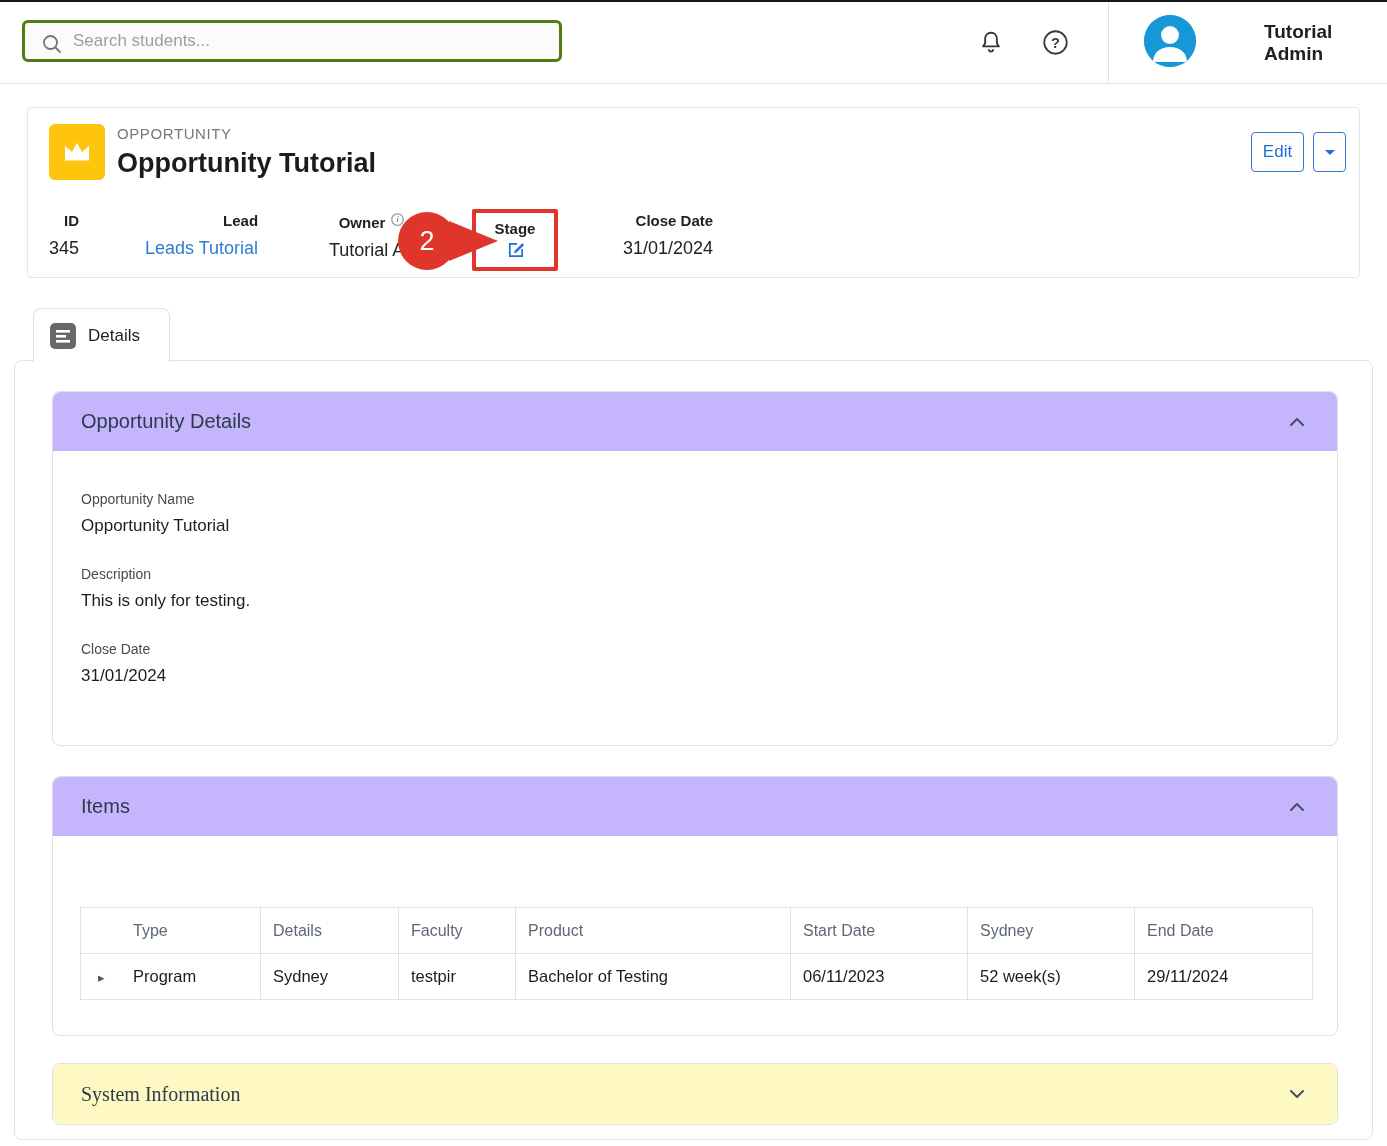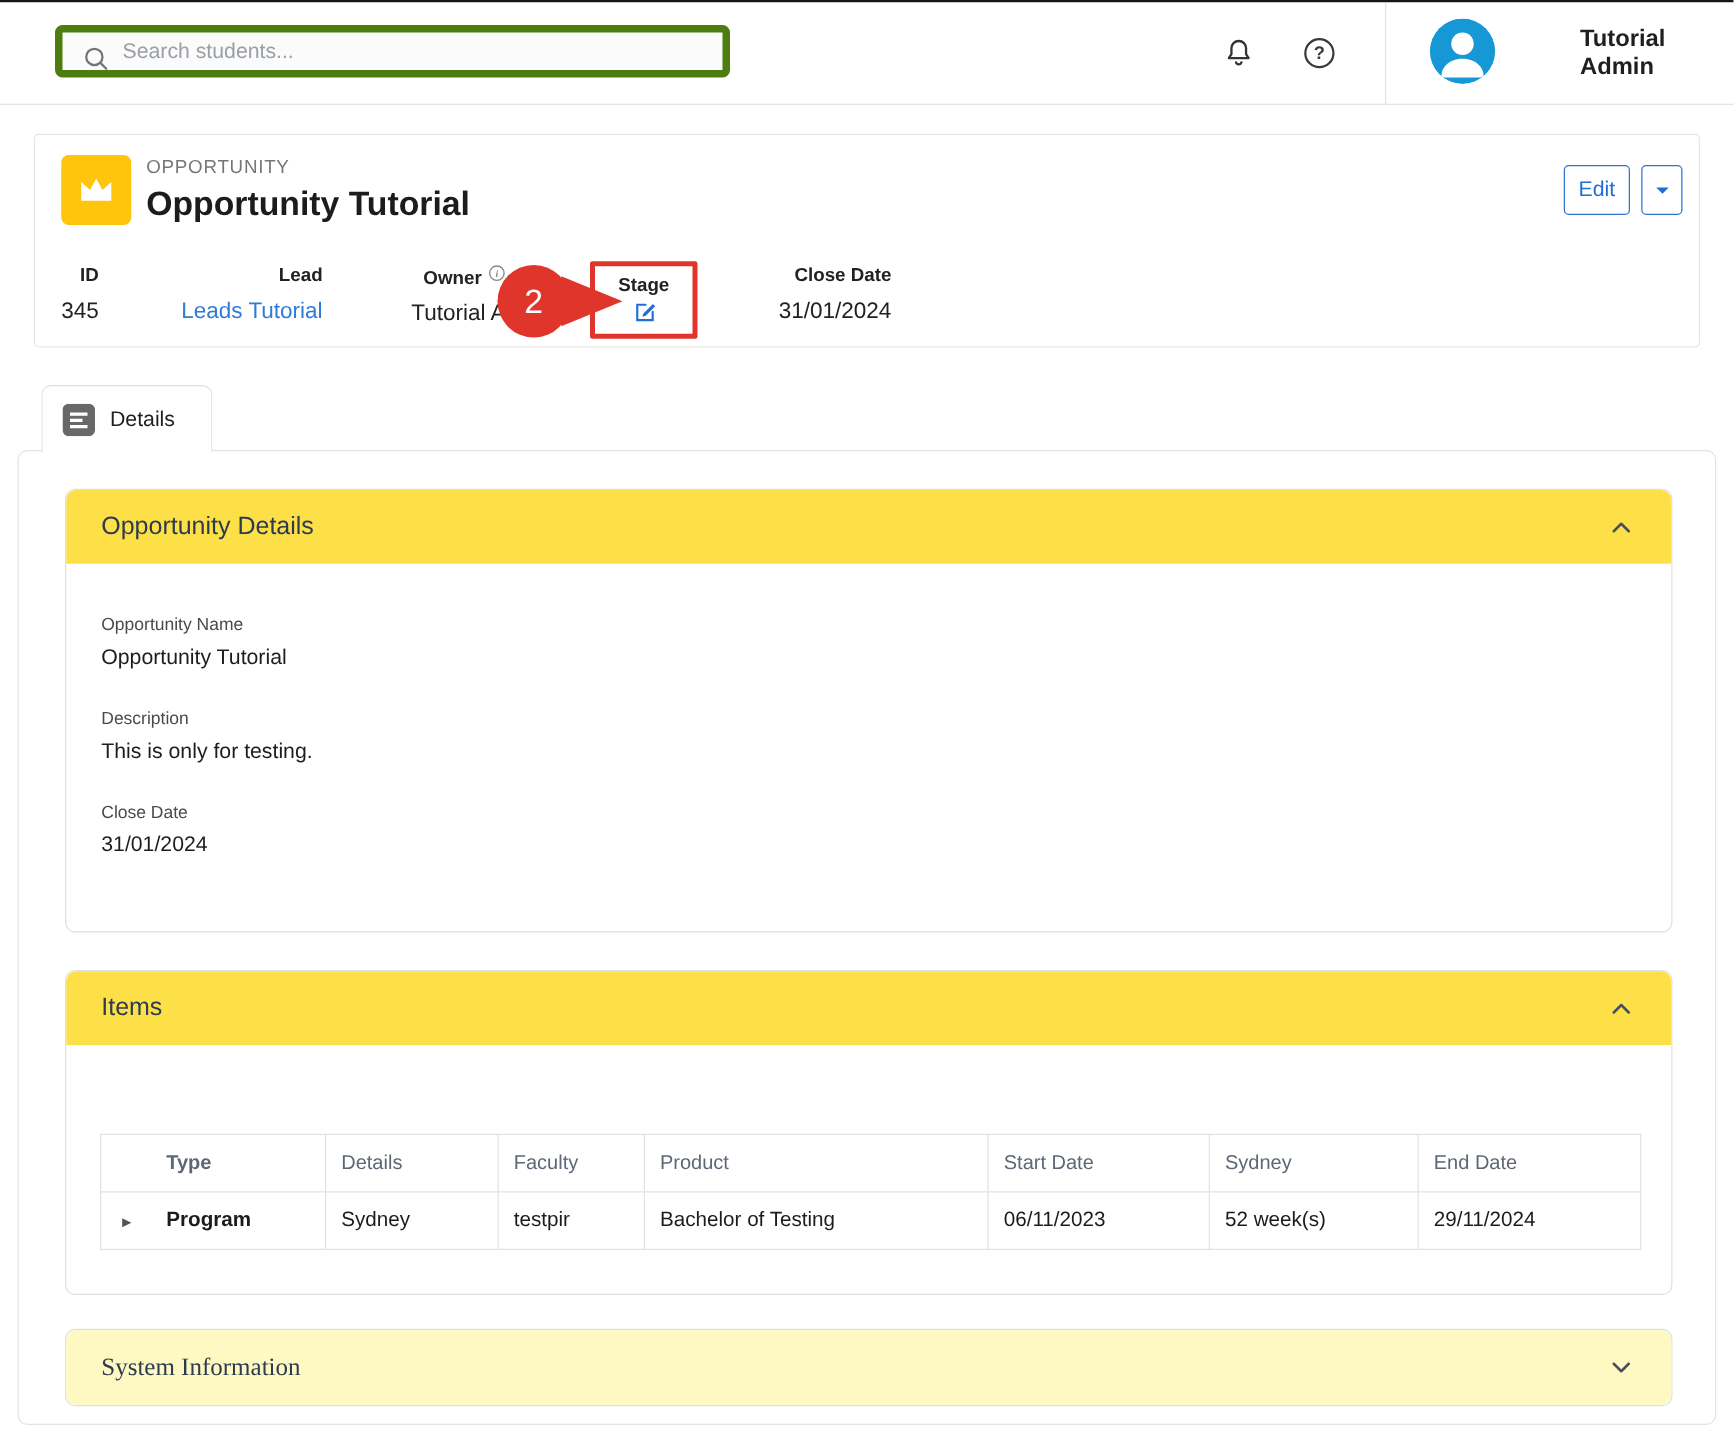--- a/index.html
+++ b/index.html
@@ -3,21 +3,21 @@
 <meta charset="utf-8">
 <style>
   * { box-sizing: border-box; margin: 0; padding: 0; }
   html,body { background:#fff; }
   body { font-family: "Liberation Sans", sans-serif; color:#1d1d1d; }
   .page { position:relative; width:1387px; height:1146px; background:#fff; overflow:hidden; }
   .top-hairline { position:absolute; left:0; top:0; width:100%; height:2px; background:#161616; }
 
   
   .topbar { position:absolute; left:0; top:2px; width:100%; height:82px; background:#fff; border-bottom:1px solid #e2e2e2; }
-  .search-box { position:absolute; left:44px; top:18px; width:540px; height:42px; background:#fbfbfb; border:6px solid #4d7c0f; border-radius:6px; }
+  .search-box { position:absolute; left:22px; top:18px; width:540px; height:42px; background:#fbfbfb; border:3px solid #4d7c0f; border-radius:6px; }
   .search-box svg { position:absolute; left:16px; top:10px; }
   .search-input { position:absolute; left:0; top:0; width:100%; height:100%; border:none; background:transparent; outline:none; padding-left:48px; font-size:17px; font-family:"Liberation Sans",sans-serif; color:#333; }
   .search-input::placeholder { color:#9aa0a6; }
   .icon-btn { position:absolute; top:24px; width:32px; height:32px; display:flex; align-items:center; justify-content:center; cursor:pointer; background:none; border:none; }
   .bell-btn { left:975px; }
   .help-btn { left:1039px; }
   .topbar-divider { position:absolute; left:1108px; top:0; width:1px; height:82px; background:#e2e2e2; }
   .avatar { position:absolute; left:1144px; top:13px; width:52px; height:52px; border-radius:50%; background:#1598d5; overflow:hidden; cursor:pointer; }
   .user-name { position:absolute; left:1220px; top:0; height:82px; display:flex; align-items:center; font-size:19px; font-weight:bold; color:#1f1f1f;margin-left:44px; }
 
@@ -45,39 +45,39 @@
   .annotation { position:absolute; left:369px; top:103px; width:104px; height:60px; z-index:6; pointer-events:none; }
   .annotation .num { position:absolute; left:0; top:0; width:60px; height:60px; display:flex; align-items:center; justify-content:center; color:#fff; font-size:27px; }
 
   
   .tab-details { position:absolute; left:33px; top:308px; width:137px; height:54px; background:#fff; border:1px solid #e0e0e0; border-bottom:none; border-radius:8px 8px 0 0; display:flex; align-items:center; gap:12px; padding-left:16px; z-index:3; cursor:pointer; }
   .tab-details .tab-label { font-size:17px; color:#1f1f1f; }
   .main-panel { position:absolute; left:14px; top:360px; width:1359px; height:780px; background:#fff; border:1px solid #e3e3e3; border-radius:8px; z-index:1; }
 
   
   .section { position:absolute; left:52px; width:1286px; border:1px solid #e0e0e0; border-radius:8px; background:#fff; z-index:2; }
-  .section-header { height:59px; background:#fde047; border-radius:8px 8px 0 0; display:flex; align-items:center; padding:0 28px; cursor:pointer; }
+  .section-header { height:59px; background:#c4b5fd; border-radius:8px 8px 0 0; display:flex; align-items:center; padding:0 28px; cursor:pointer; }
   .section-header .s-title { font-size:20px; color:#2d3b4e; }
   .section-header .chev { margin-left:auto; display:flex; cursor:pointer; }
   .sec-details { top:391px; height:355px; }
   .sec-items { top:776px; height:260px; }
   .sec-system { top:1063px; height:62px; }
   .sec-system .section-header { background:#fef9c3; border-radius:8px; height:60px;font-family:Liberation Serif, serif; }
 
   .details-content { padding:40px 28px 0; }
   .fgroup { margin-bottom:30px; }
   .fgroup .d-label { font-size:14px; color:#4a4a4a; margin-bottom:9px; }
   .fgroup .d-value { font-size:17px; color:#1d1d1d; }
 
   
   .items-table { margin:71px 0 0 27px; border-collapse:collapse; table-layout:fixed; width:1232px; }
   .items-table th, .items-table td { border:1px solid #e2e2e2; height:46px; text-align:left; padding-left:12px; font-weight:normal; }
   .items-table th { font-size:16px; color:#5d6776; }
   .items-table td { font-size:16.5px; color:#1c1c1c; }
-  .items-table th.first, .items-table td.first { padding-left:52px;font-weight:bold; }
+  .items-table th.first, .items-table td.first { padding-left:52px; }
   .row-caret { position:absolute; left:17px; top:50%; transform:translateY(-50%); color:#555; font-size:13px; cursor:pointer; }
   td.first { position:relative; }
 </style>
 </head>
 <body>
 
 <div class="page">
   <div class="top-hairline"></div>
 
   <div class="topbar">

